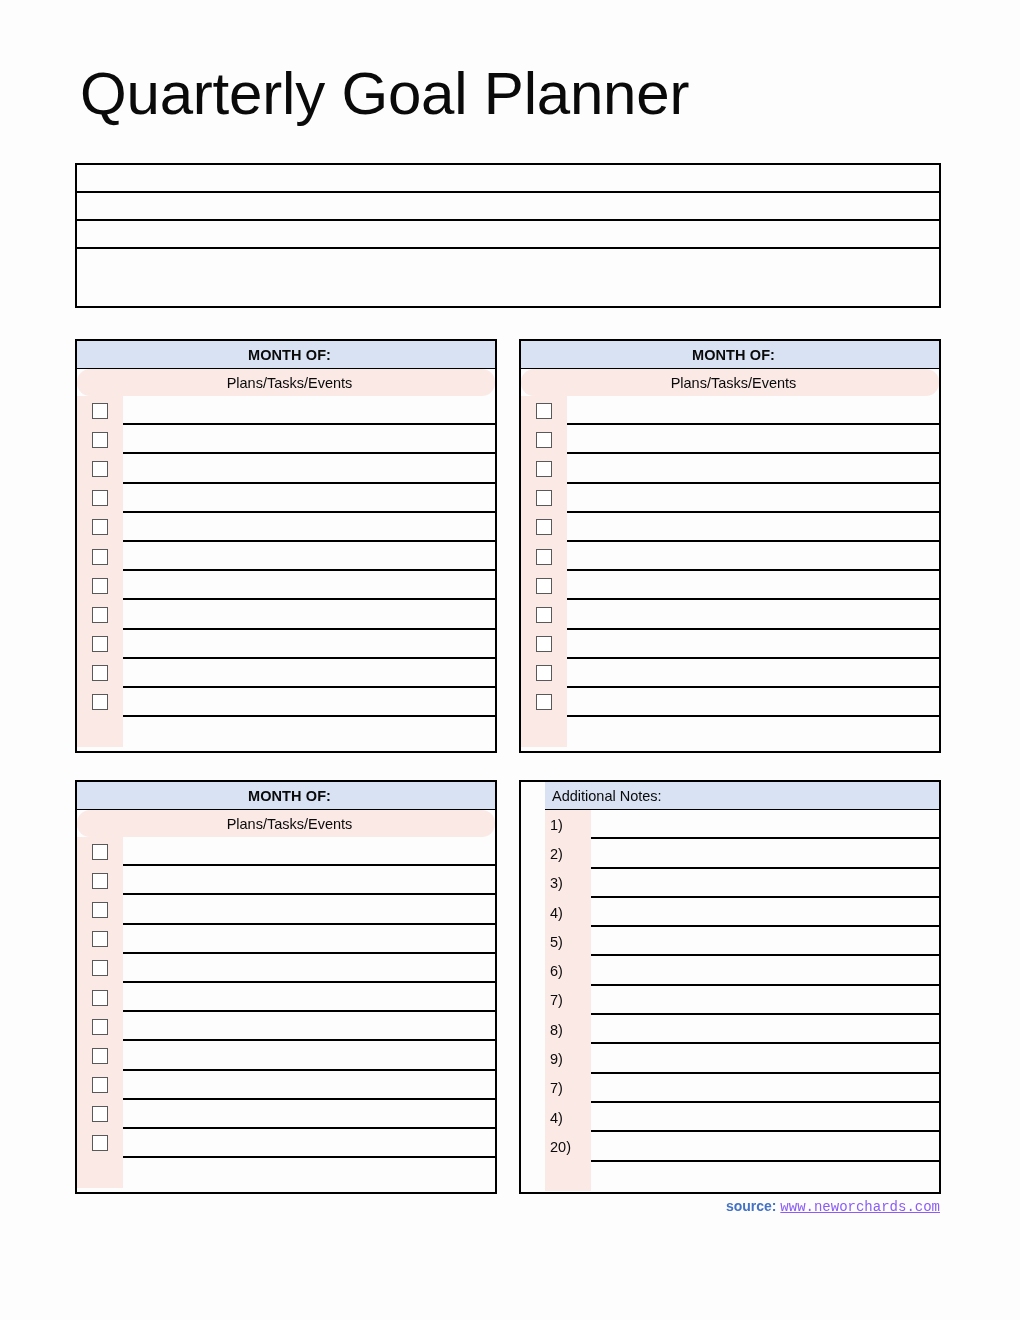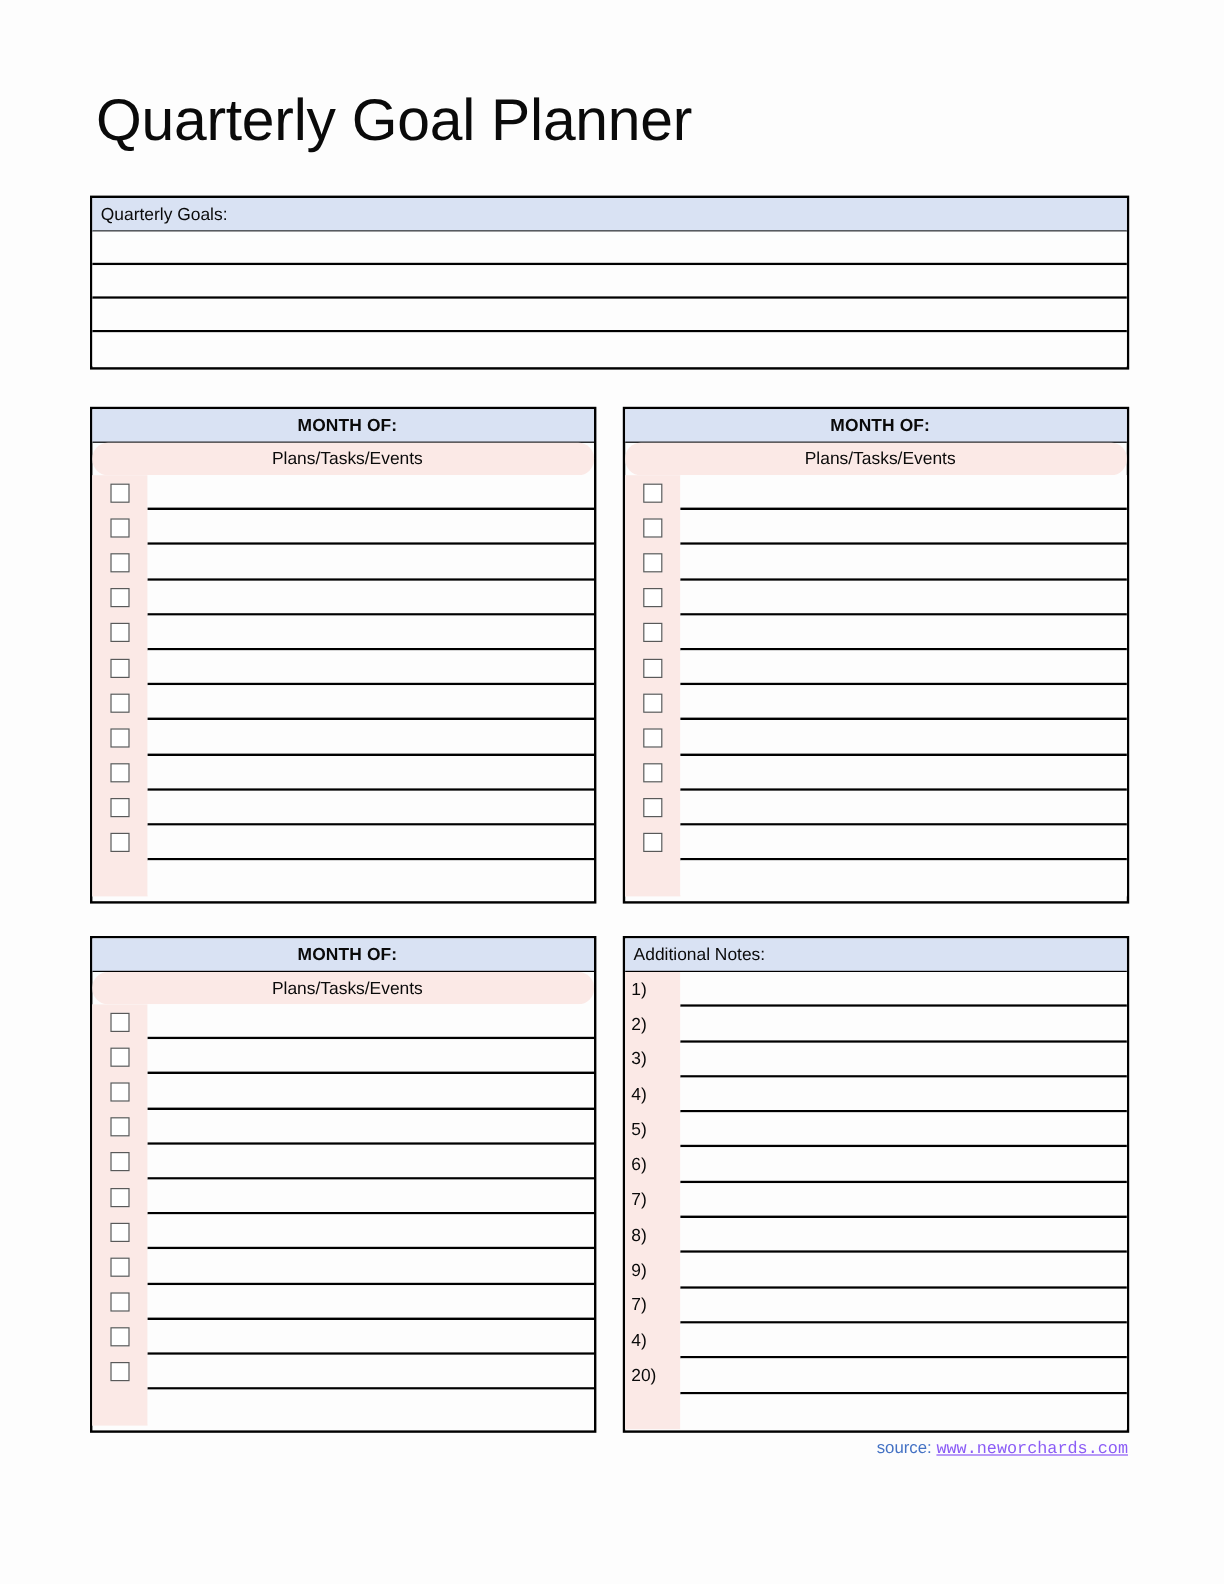--- a/index.html
+++ b/index.html
@@ -21,27 +21,26 @@
     left: 0; top: 0;
     width: 1020px;
     height: 1320px;
   }
 
   
   .page-title {
     position: absolute;
     left: 80px;
     top: 64px;
-    font-size: 49px;
+    font-size: 60px;
     font-weight: 400;
     letter-spacing: -0.2px;
     line-height: 1.0;
     color: #0a0a0a;
     white-space: nowrap;
-    margin-top: 13px;
   }
 
   
   .box {
     position: absolute;
     box-sizing: border-box;
     border: 2.5px solid #000;
     background: #fdfdfd;
   }
 
@@ -121,21 +120,21 @@
   }
   .checkbox {
     width: 16px;
     height: 16px;
     box-sizing: border-box;
     border: 1.6px solid #595959;
     background: #ffffff;
   }
 
   
-  #notes-box { left: 519px; top: 780px; width: 422px; height: 414px; }
+  #notes-box { left: 519px; top: 780px; width: 422px; height: 414px; padding-left: 24px; }
   #notes-box .notes-area {
     position: relative;
     background: #fdfdfd;
     height: 381px;
   }
   #notes-box .num-col {
     position: absolute;
     left: 0; top: 0;
     width: 46px;
     height: 100%;
@@ -169,36 +168,35 @@
 
   
   .source-line {
     position: absolute;
     right: 80px;
     top: 1198px;
     font-size: 14px;
     color: #4472c4;
     white-space: nowrap;
   }
-  .source-line .src-label { color: #4472c4; }
+  .source-line .src-label { color: #4472c4; font-weight: bold; }
   .source-line .src-url {
     color: #8b5cf6;
     text-decoration: underline;
     font-family: Liberation Mono, monospace;
   }
 </style>
 </head>
 <body>
 
 <div class="page">
 
   <div class="page-title">Quarterly Goal Planner</div>
 
   <div class="box" id="quarterly-goals-box">
-    <div class="hdr">Quarterly Goals:</div>
     <div id="quarterly-goals-rows">
         <div class="goal-row"></div>
         <div class="goal-row"></div>
         <div class="goal-row"></div>
         <div class="goal-row"></div>
       </div>
   </div>
 
   <div class="box month-box" id="month-box-1">
     <div class="hdr bold">MONTH OF:</div>

